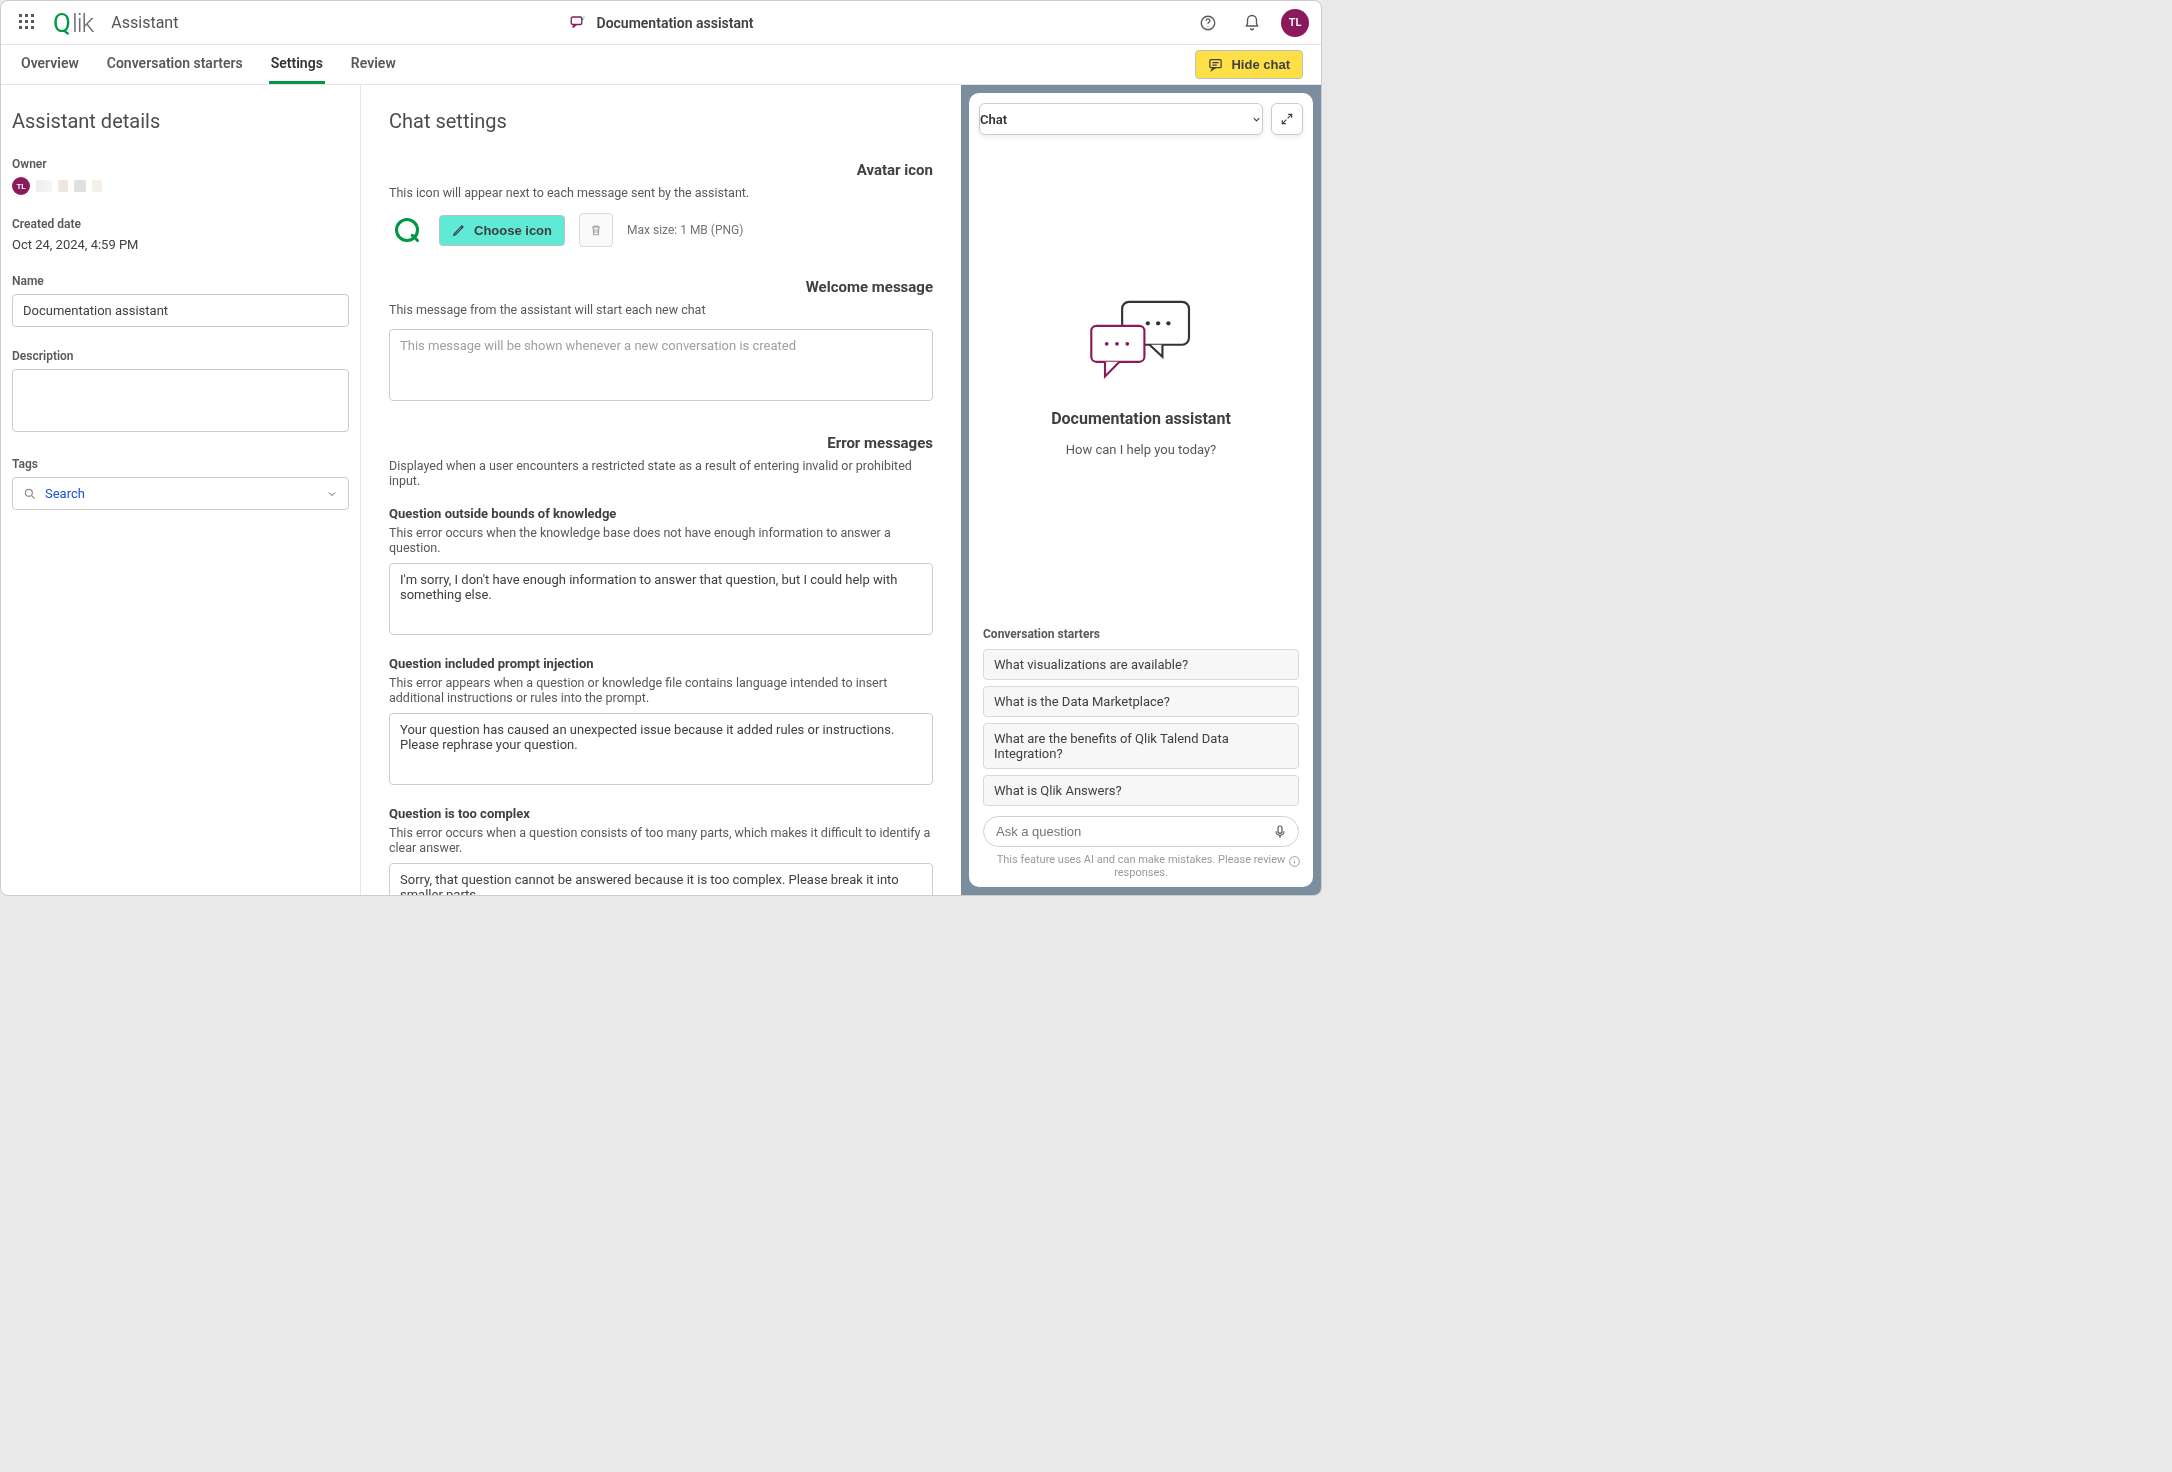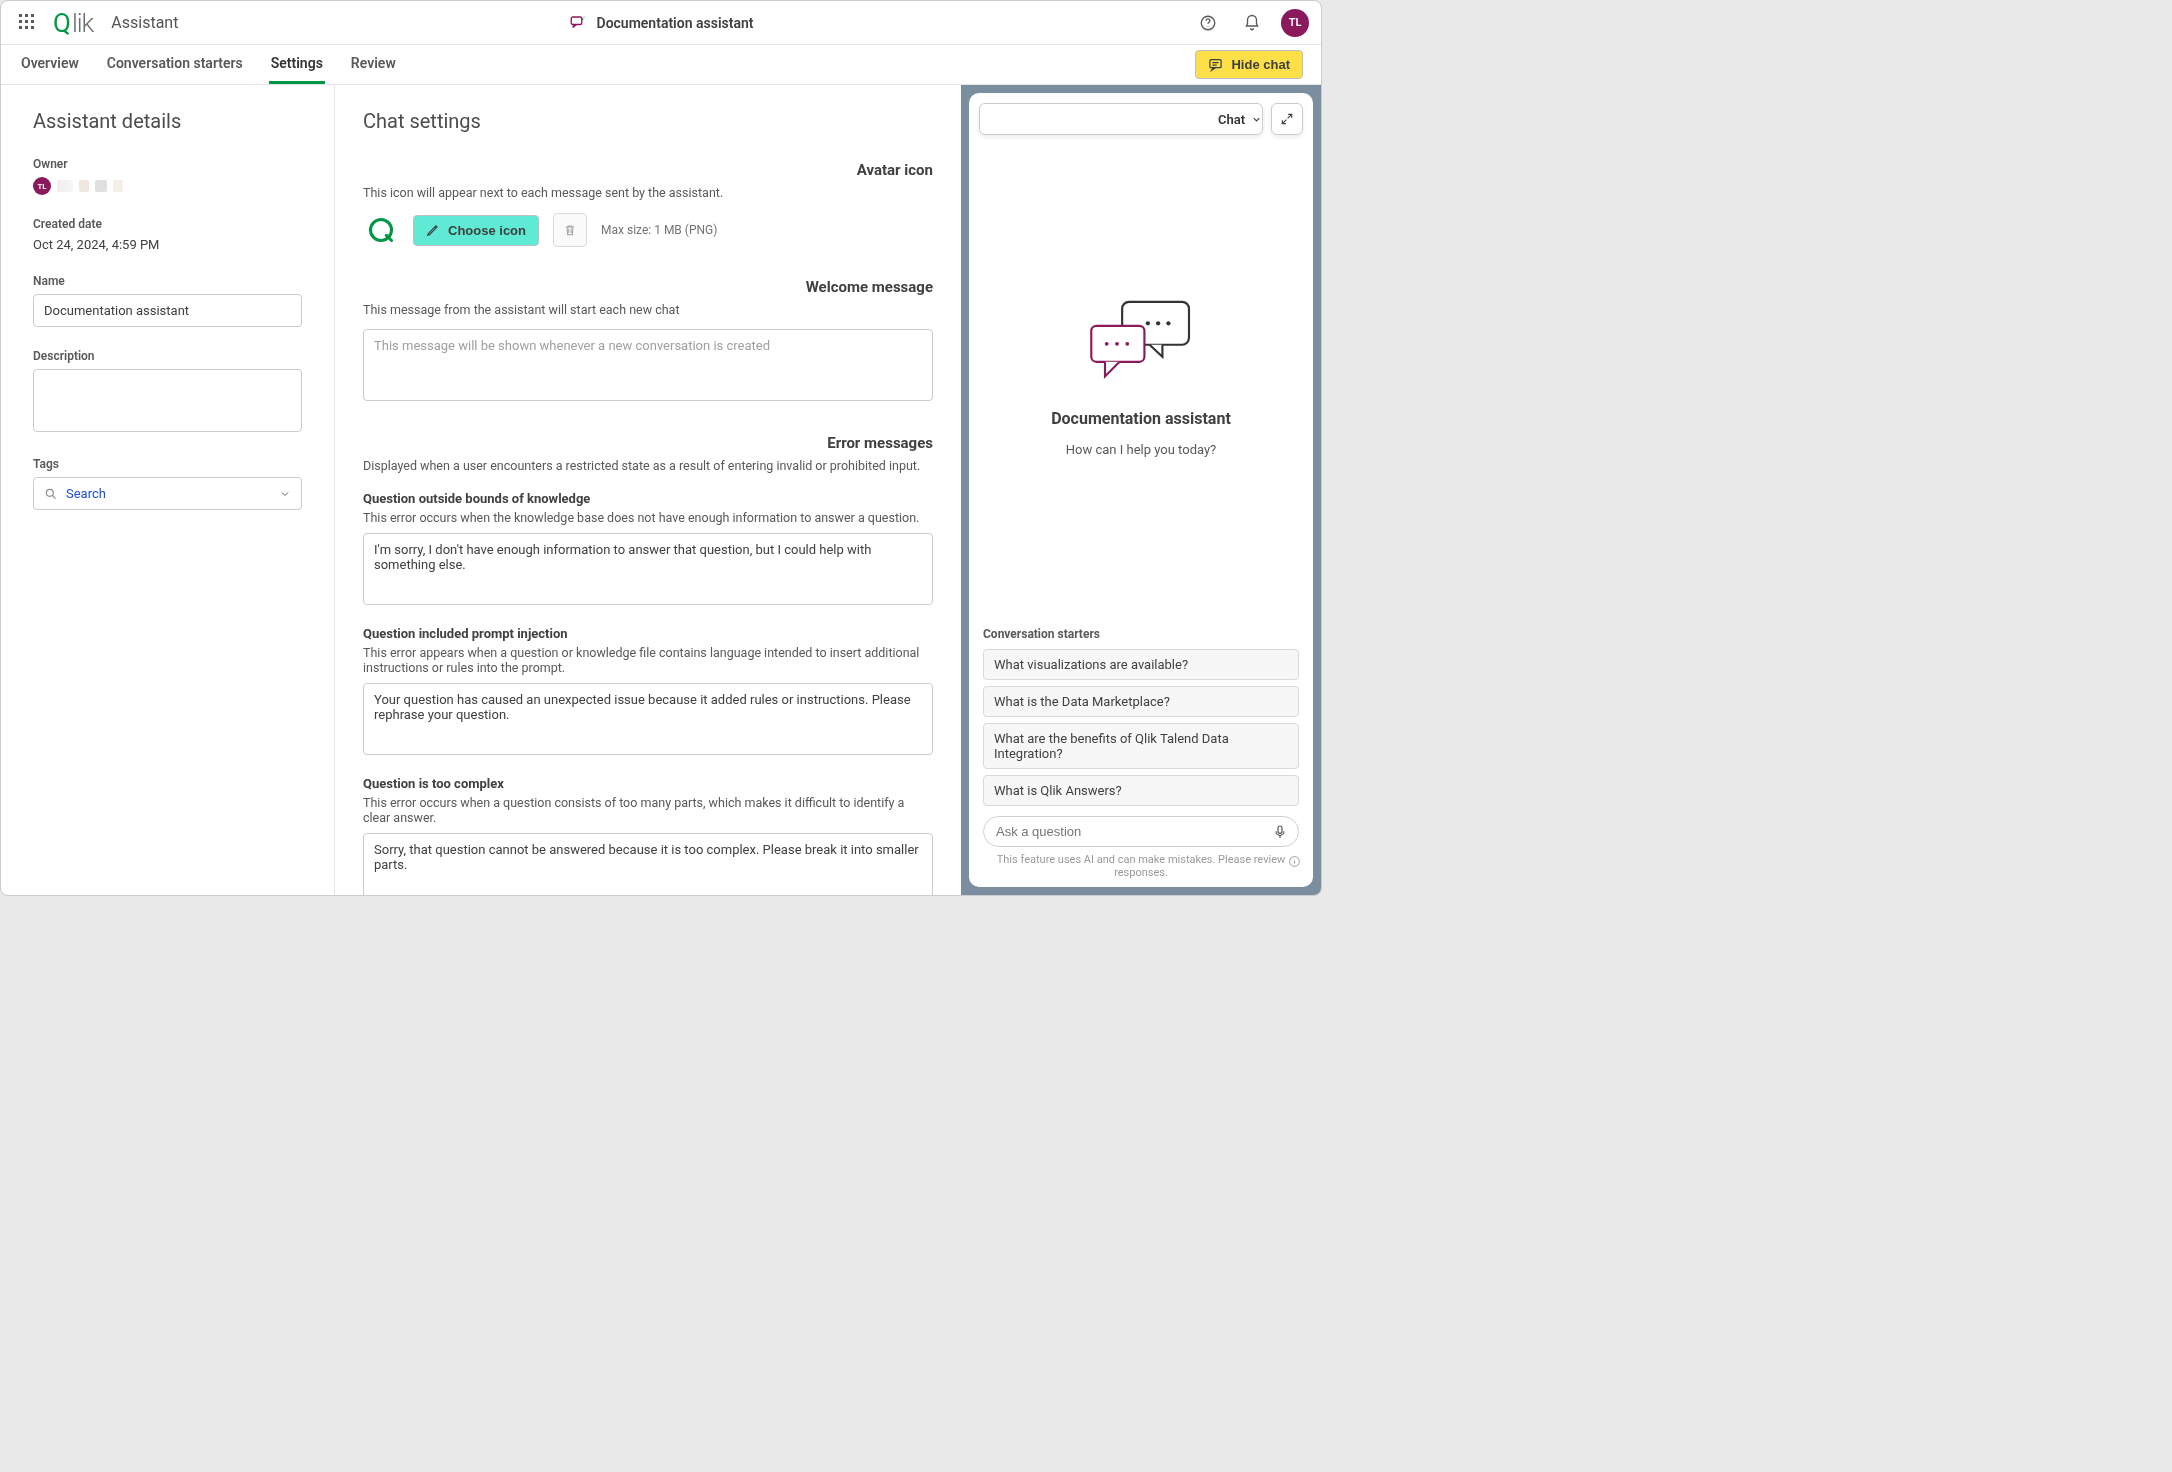--- a/index.html
+++ b/index.html
@@ -101,23 +101,23 @@
     border-radius:4px; padding: 6px 12px;
     font-size:13px; font-weight:600; color:#404040;
     cursor:pointer;
   }
 
   
   .main { flex:1; display:flex; min-height:0; }
 
   
   .sidebar {
-    width: 334px;
+    width: 360px;
     border-right: 1px solid var(--border-light);
-    padding: 24px 32px;
+    padding: 24px 11px;
     overflow-y:auto;
   }
   .sidebar h2 { margin:0 0 24px 0; font-size:20px; font-weight:400; color:#4d4d4d; }
   .field-label { font-size:12px; font-weight:600; color:#595959; margin-bottom:6px; display:block; }
   .field-value { font-size:13px; color:#404040; }
   .field { margin-bottom: 22px; }
   .owner-row { display:flex; align-items:center; gap:6px; margin-top:6px;}
   .owner-avatar {
     width:18px; height:18px; border-radius:50%;
     background: var(--magenta); color:#fff; font-size:8px; font-weight:600;
@@ -205,21 +205,21 @@
   .chat-header {
     padding: 10px 10px 0 10px;
     display:flex; gap:8px;
   }
   .chat-dropdown {
     flex:1;
     border:1px solid #ccc; border-radius:6px;
     background:#fff;
     box-shadow: 0 2px 4px rgba(0,0,0,0.08);
     height: 32px;
-    display:flex; align-items:center; justify-content:flex-end; gap:6px;
+    display:flex; align-items:center; justify-content:space-between; gap:6px;
     font-size:13px; font-weight:600;
     cursor:pointer;
   }
   .expand-btn {
     width:32px; height:32px;
     border:1px solid #ccc; border-radius:6px; background:#fff;
     box-shadow: 0 2px 4px rgba(0,0,0,0.08);
     display:flex; align-items:center; justify-content:center;
     cursor:pointer;
   }

